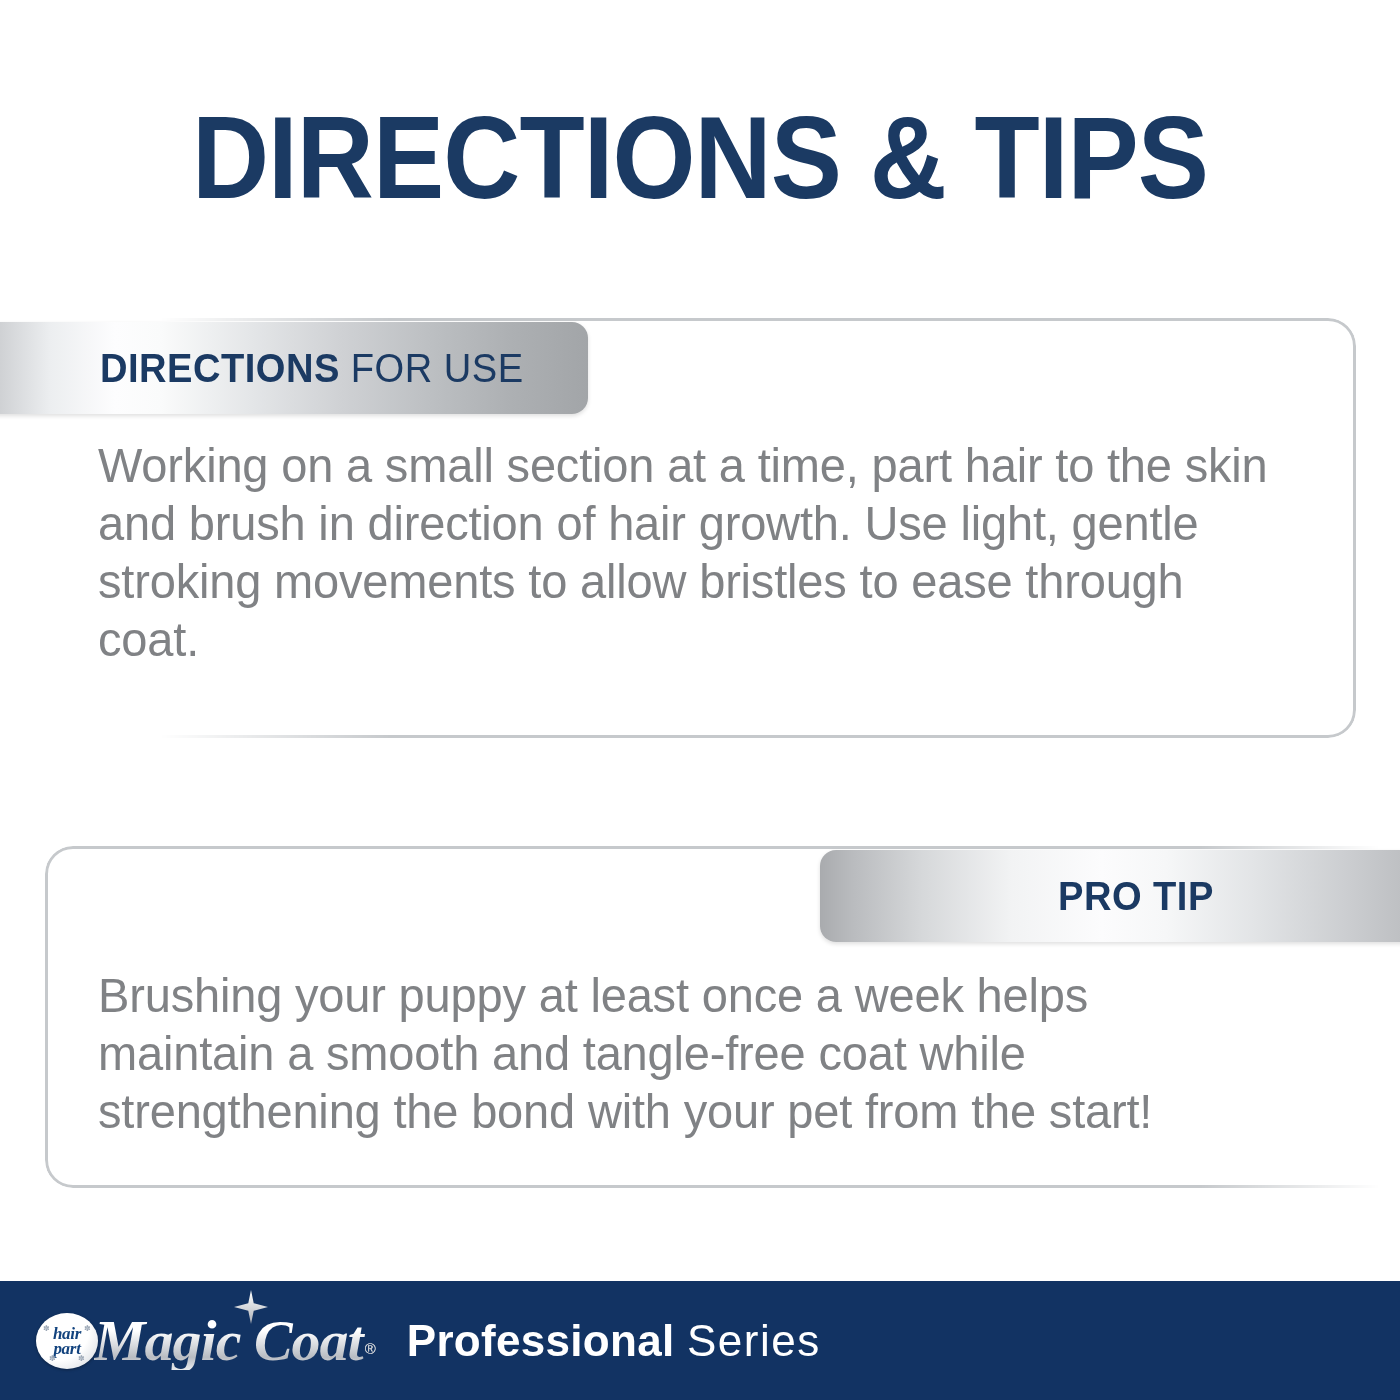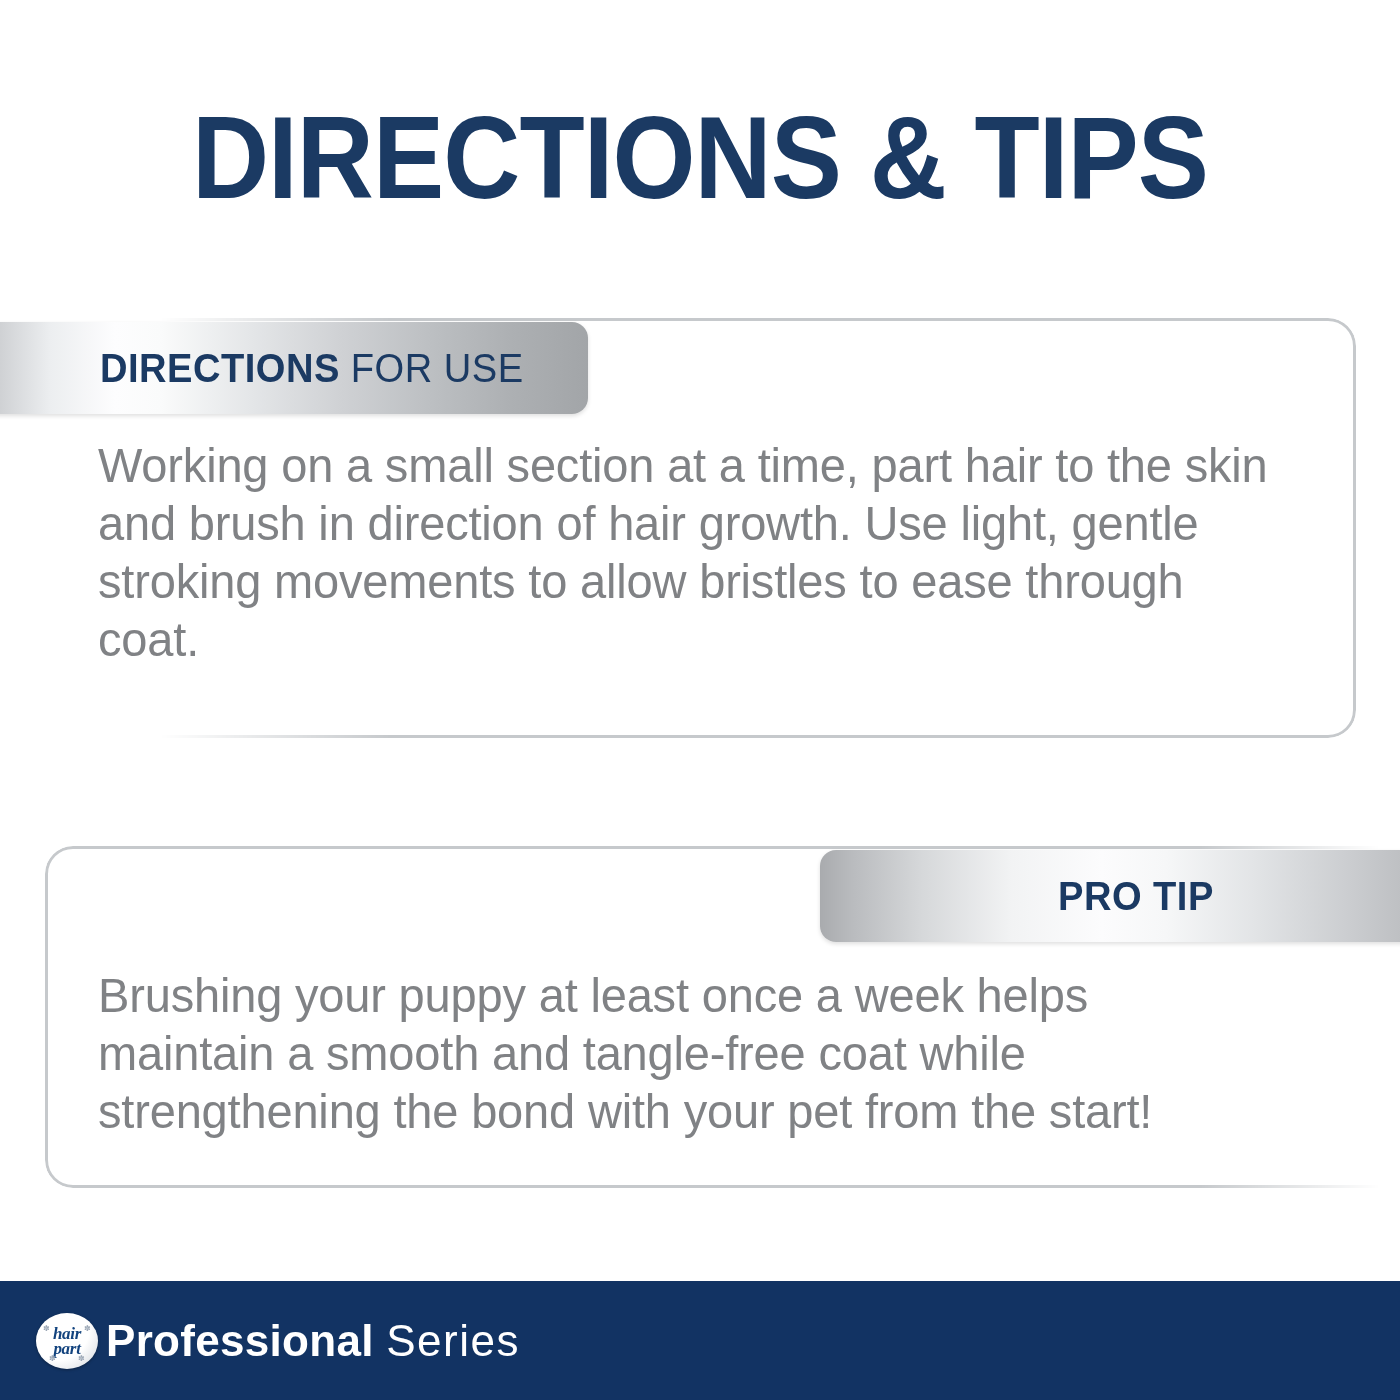--- a/index.html
+++ b/index.html
@@ -260,21 +260,21 @@
     font-style: normal;
     font-weight: 400;
     font-size: 15px;
     color: #cfd2d6;
     -webkit-text-fill-color: #cfd2d6;
     vertical-align: 6px;
     margin-left: 2px;
   }
 
   #series-wordmark {
-    margin-left: 8px;
+    margin-left: 28px;
     white-space: nowrap;
     font-family: "Liberation Sans", sans-serif;
     font-size: 44px;
     line-height: 1;
     color: #ffffff;
     letter-spacing: 0.3px;
   }
   #series-wordmark .pro { font-weight: 700; }
   #series-wordmark .ser { font-weight: 400; letter-spacing: 1.5px; }
 </style>
@@ -310,19 +310,31 @@
 
       <div id="four-paws-badge">
         <span class="paw p1">✽</span>
         <span class="paw p2">✽</span>
         <span class="paw p3">✽</span>
         <span class="paw p4">✽</span>
         <span class="fp-line">hair</span>
         <span class="fp-line">part</span>
       </div>
 
+      <div id="magic-coat-wordmark"><span>Magic Coat</span><span id="magic-coat-reg">®</span>
+        <svg id="magic-coat-star" viewBox="0 0 40 40" aria-hidden="true">
+          <defs>
+            <linearGradient id="starGrad" x1="0" y1="0" x2="0" y2="1">
+              <stop offset="0%" stop-color="#ffffff"></stop>
+              <stop offset="55%" stop-color="#d3d6da"></stop>
+              <stop offset="100%" stop-color="#a9adb3"></stop>
+            </linearGradient>
+          </defs>
+          <path d="M20 0 L23.2 15.6 L40 20 L23.2 24.4 L20 40 L16.8 24.4 L0 20 L16.8 15.6 Z" fill="url(#starGrad)"></path>
+        </svg>
+      </div>
 
       <div id="series-wordmark"><span class="pro">Professional</span> <span class="ser">Series</span></div>
 
     </div>
   </div>
 
 </div>
 
 </body></html>

